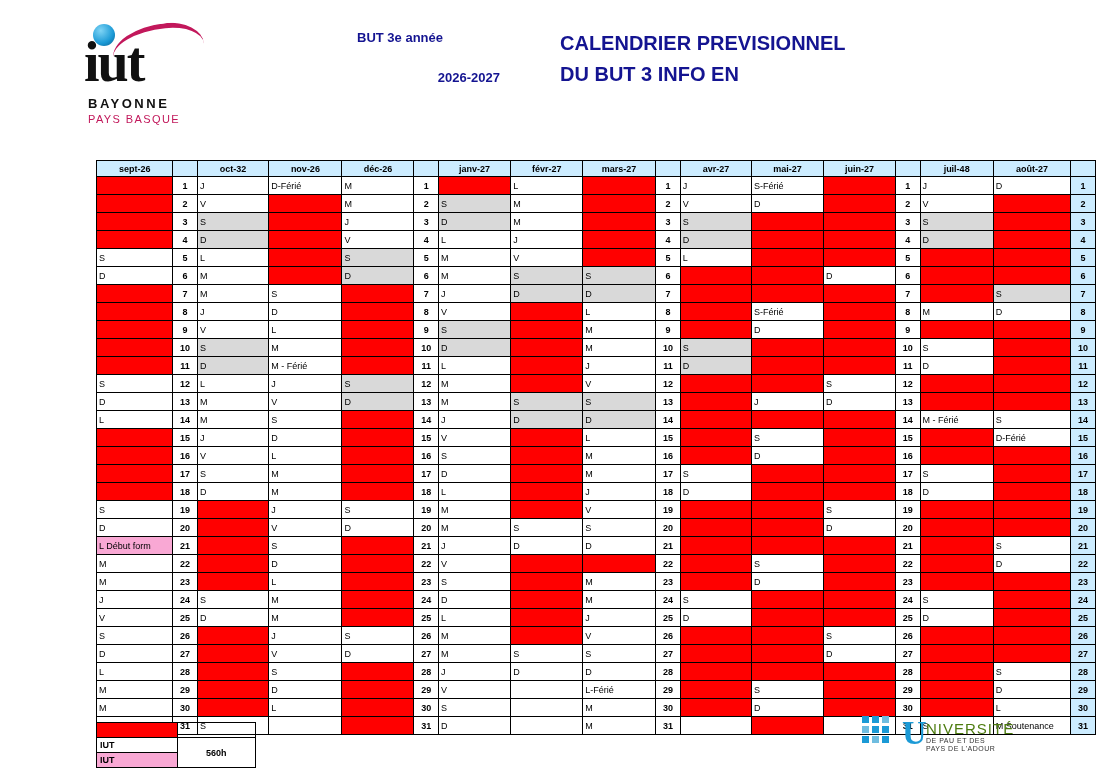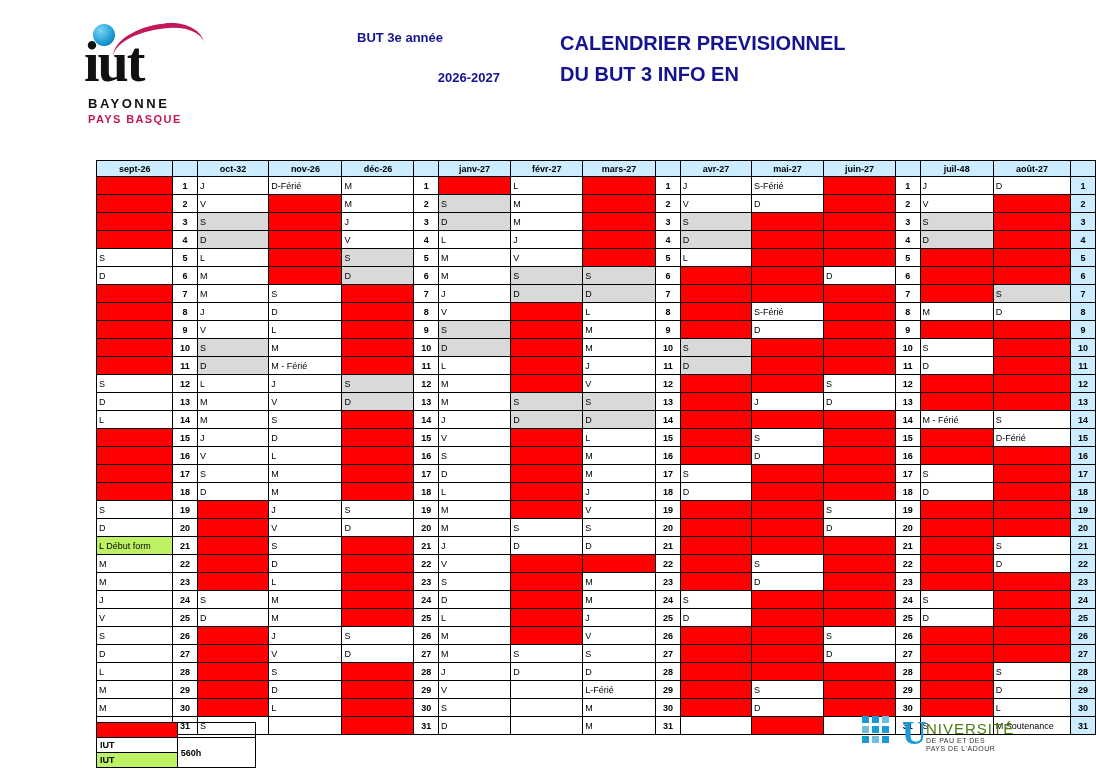--- a/index.html
+++ b/index.html
@@ -10,43 +10,43 @@
   }
   
   #header{position:absolute;left:0;top:0;width:1096px;height:150px;}
   #logo{position:absolute;left:84px;top:18px;width:110px;height:110px;}
   #logo .dot{position:absolute;left:9px;top:6px;width:22px;height:22px;border-radius:50%;
      background:radial-gradient(circle at 35% 30%,#7fd4f5 0%,#1b9ad6 60%,#0b5c8a 100%);}
   #logo .iut{position:absolute;left:0px;top:12px;font-size:56px;font-weight:bold;color:#111;letter-spacing:-2px;font-family:"Liberation Serif",serif;}
   #logo .swoosh{position:absolute;left:28px;top:6px;width:92px;height:40px;border-top:5px solid #c2185b;
      border-right:0px;border-radius:90% 60% 0 0 / 100% 80% 0 0;transform:rotate(-6deg);}
   #logo .bayonne{position:absolute;left:4px;top:78px;font-size:13px;letter-spacing:2.5px;color:#111;font-weight:bold;}
-  #logo .pays{position:absolute;left:4px;top:95px;font-size:11px;letter-spacing:1.4px;color:#c2185b;font-weight:bold;text-align:center;}
+  #logo .pays{position:absolute;left:4px;top:95px;font-size:11px;letter-spacing:1.4px;color:#c2185b;font-weight:normal;text-align:center;}
   #subtitle{position:absolute;left:300px;top:30px;width:200px;text-align:center;color:#141491;font-weight:bold;font-size:13px;}
   #subyear{position:absolute;left:300px;top:70px;width:200px;text-align:right;color:#141491;font-weight:bold;font-size:13px;}
   #maintitle{position:absolute;left:560px;top:28px;width:470px;text-align:left;color:#141491;font-weight:bold;font-size:20px;line-height:31px;}
   
   #cal{position:absolute;left:96px;top:160px;border-collapse:collapse;table-layout:fixed;}
   #cal td,#cal th{border:1px solid #000;font-size:9px;padding:0 2px;height:17px;
      font-family:"Liberation Sans", sans-serif;overflow:hidden;white-space:nowrap;}
   #cal th{background:#ccecff;font-weight:bold;font-size:9px;text-align:center;height:15px;}
   td.num{width:22px;text-align:center;font-weight:bold;background:#ffffff;}
   td.numblue{width:22px;text-align:center;font-weight:bold;background:#ccecff;}
   td.day{width:76px;text-align:left;}
   th.spacer{background:#ccecff;}
   .e{background:#ff0000;color:#ff0000;}       
   .w{background:#ffffff;}                      
   .g{background:#d9d9d9;}                      
-  .v{background:#bef264;}
+  .v{background:#f9a8d4;}
   
   #legend{position:absolute;left:96px;top:722px;width:160px;border-collapse:collapse;}
   #legend td{border:1px solid #000;height:14px;font-size:9px;font-weight:bold;padding:0 3px;}
   #legend td.sw{width:62px;}
   #legend td.lab{width:38px;}
-  #legend td.val{width:60px;}
+  #legend td.val{width:60px;text-align:center;}
   
   #uppa{position:absolute;left:862px;top:712px;width:160px;height:48px;}
   #uppa .grid{position:absolute;left:0;top:4px;width:34px;height:34px;}
   #uppa .sq{position:absolute;width:7px;height:7px;background:#1b9ad6;}
   #uppa .u{position:absolute;left:40px;top:2px;font-size:34px;color:#1b9ad6;font-weight:bold;font-family:"Liberation Serif",serif;}
   #uppa .t1{position:absolute;left:64px;top:8px;font-size:15px;letter-spacing:1px;color:#4d7c0f;}
   #uppa .t2{position:absolute;left:64px;top:25px;font-size:7px;letter-spacing:.5px;color:#333;}
   #uppa .t3{position:absolute;left:64px;top:33px;font-size:7px;letter-spacing:.5px;color:#333;}
 </style>
 </head>

